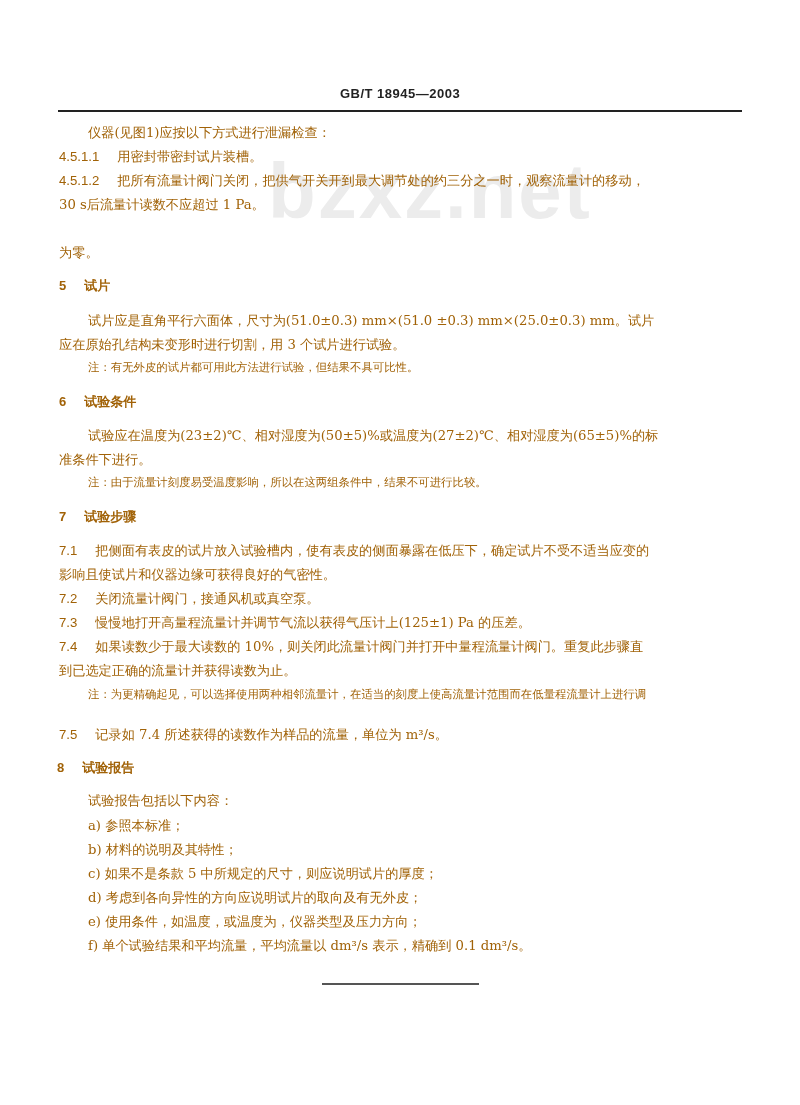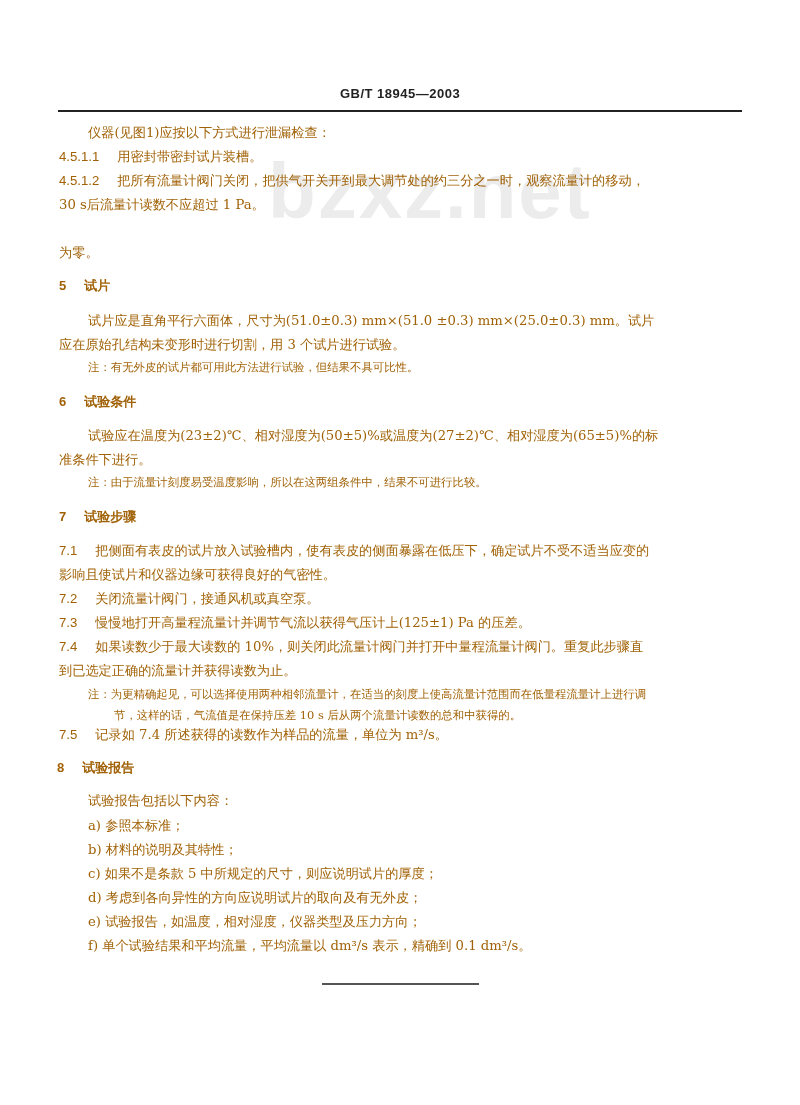--- a/index.html
+++ b/index.html
@@ -77,31 +77,30 @@
   <div class="ln" style="top:590px; left:59px;">
     <span class="num">7.3</span><span class="gap"></span><span>慢慢地打开高量程流量计并调节气流以获得气压计上(125±1) Pa 的压差。</span>
   </div>
 
   <div class="ln" style="top:614px; left:59px;">
     <span class="num">7.4</span><span class="gap"></span><span>如果读数少于最大读数的 10%，则关闭此流量计阀门并打开中量程流量计阀门。重复此步骤直</span>
   </div>
   <div class="ln note" style="top:661px; left:88px;">注：为更精确起见，可以选择使用两种相邻流量计，在适当的刻度上使高流量计范围而在低量程流量计上进行调</div>
 
   <div class="ln" style="top:638px; left:59px;">到已选定正确的流量计并获得读数为止。</div>
-  <div class="ln note" style="top:682px; left:114px;">节，这样的话，气流值是在保持压差 10 s 后从两个流量计读数的总和中获得的。</div>
 
   <div class="ln" style="top:702px; left:59px;">
     <span class="num">7.5</span><span class="gap"></span><span>记录如 7.4 所述获得的读数作为样品的流量，单位为 m³/s。</span>
   </div>
 
   <div class="ln heading" style="top:735px; left:57px;">
     <span class="num">8</span><span class="gap"></span><span>试验报告</span>
   </div>
   <div class="ln" style="top:768px; left:88px;">试验报告包括以下内容：</div>
   <div class="ln" style="top:793px; left:88px;">a) 参照本标准；</div>
   <div class="ln" style="top:817px; left:88px;">b) 材料的说明及其特性；</div>
   <div class="ln" style="top:841px; left:88px;">c) 如果不是条款 5 中所规定的尺寸，则应说明试片的厚度；</div>
   <div class="ln" style="top:865px; left:88px;">d) 考虑到各向异性的方向应说明试片的取向及有无外皮；</div>
-  <div class="ln" style="top:889px; left:88px;">e) 试验报告，如温度，相对湿度，仪器类型及压力方向；</div>
+  <div class="ln" style="top:889px; left:88px;">e) 使用条件，如温度，或温度为，仪器类型及压力方向；</div>
   <div class="ln" style="top:913px; left:88px;">f) 单个试验结果和平均流量，平均流量以 dm³/s 表示，精确到 0.1 dm³/s。</div>
 
   <div class="end-rule"></div>
 </div>
 
 </body></html>

